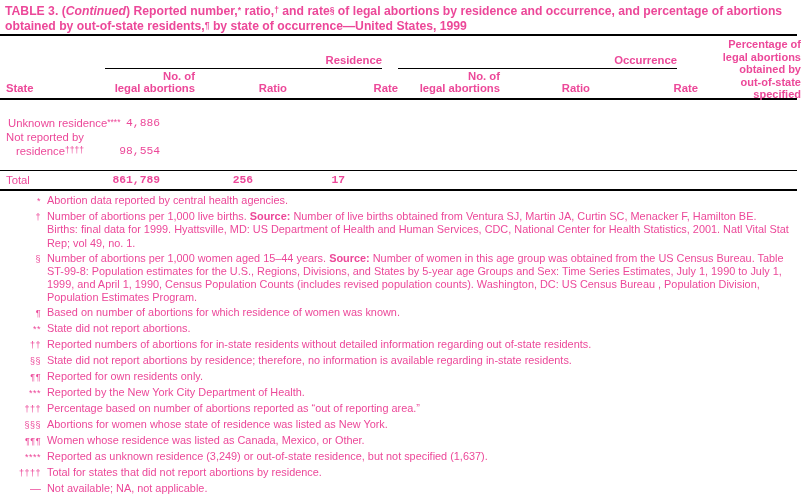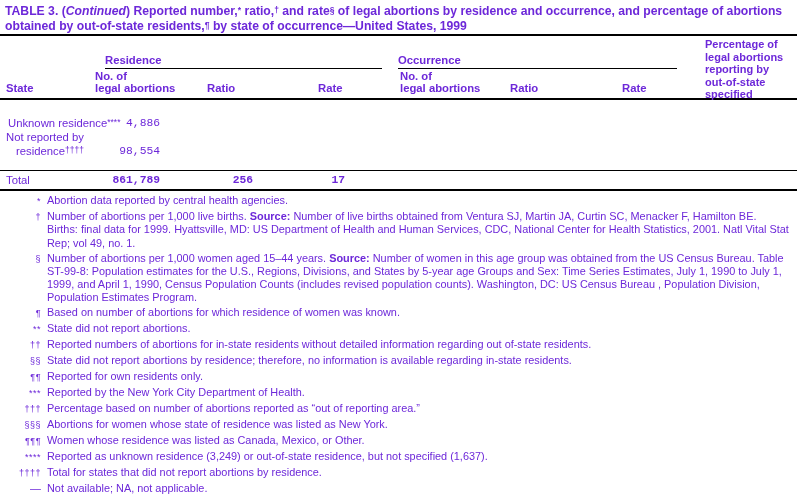--- a/index.html
+++ b/index.html
@@ -1,30 +1,30 @@
 <!DOCTYPE html>
 <html><head>
 <meta charset="utf-8">
 <style>
   * { margin:0; padding:0; box-sizing:border-box; }
   html,body { background:#ffffff; }
   .page {
-    position:relative; width:801px; height:495px; background:#ffffff; color:#6d28d9;
+    position:relative; width:801px; height:495px; background:#ffffff; color:#ec4899;
     font-family:"Liberation Sans", sans-serif; overflow:hidden;
   }
   
   .title { position:absolute; left:5px; top:4px; width:792px;
            font-size:12.2px; line-height:15px; font-weight:bold; }
   .title .it { font-style:italic; }
   .title sup, .cell sup { font-size:8.5px; vertical-align:top; position:relative; top:-1px; }
   .rule-title { position:absolute; left:0; top:34px; width:797px; border-top:2px solid #000; }
 
   
   .thead { position:absolute; left:0; top:37px; width:797px; height:63px; border-bottom:2px solid #000; }
-  .hcell { position:absolute; font-size:11.3px; font-weight:bold; line-height:12.6px; text-align:left; }
+  .hcell { position:absolute; font-size:11.3px; font-weight:bold; line-height:12.6px; text-align:right; }
   .grp-label { top:17px; }
   .grp-line { position:absolute; top:31px; border-bottom:1.3px solid #000; height:0; }
   .grp-res-label, .grp-res-line { left:105px; width:277px; }
   .grp-occ-label, .grp-occ-line { left:398px; width:279px; }
   .h-bottom { bottom:3px; }
   .h-state { left:6px; text-align:left; }
   .h-no1   { left:95px;  width:100px; }
   .h-ratio1{ left:207px; width:80px; }
   .h-rate1 { left:318px; width:80px; }
   .h-no2   { left:400px; width:100px; }
@@ -82,21 +82,21 @@
     <div class="hcell h-bottom h-no2">
       <div>No. of</div>
       <div>legal abortions</div>
     </div>
     <div class="hcell h-bottom h-ratio2">Ratio</div>
     <div class="hcell h-bottom h-rate2">Rate</div>
 
     <div class="hcell h-pct">
       <div>Percentage of</div>
       <div>legal abortions</div>
-      <div>reporting by</div>
+      <div>obtained by</div>
       <div>out-of-state</div>
       <div>specified</div>
     </div>
   </div>
 
   <div>
     <span class="cell r1-label"><span>Unknown residence</span><sup>****</sup></span>
     <span class="cell num r1-val">4,886</span>
   </div>
 

